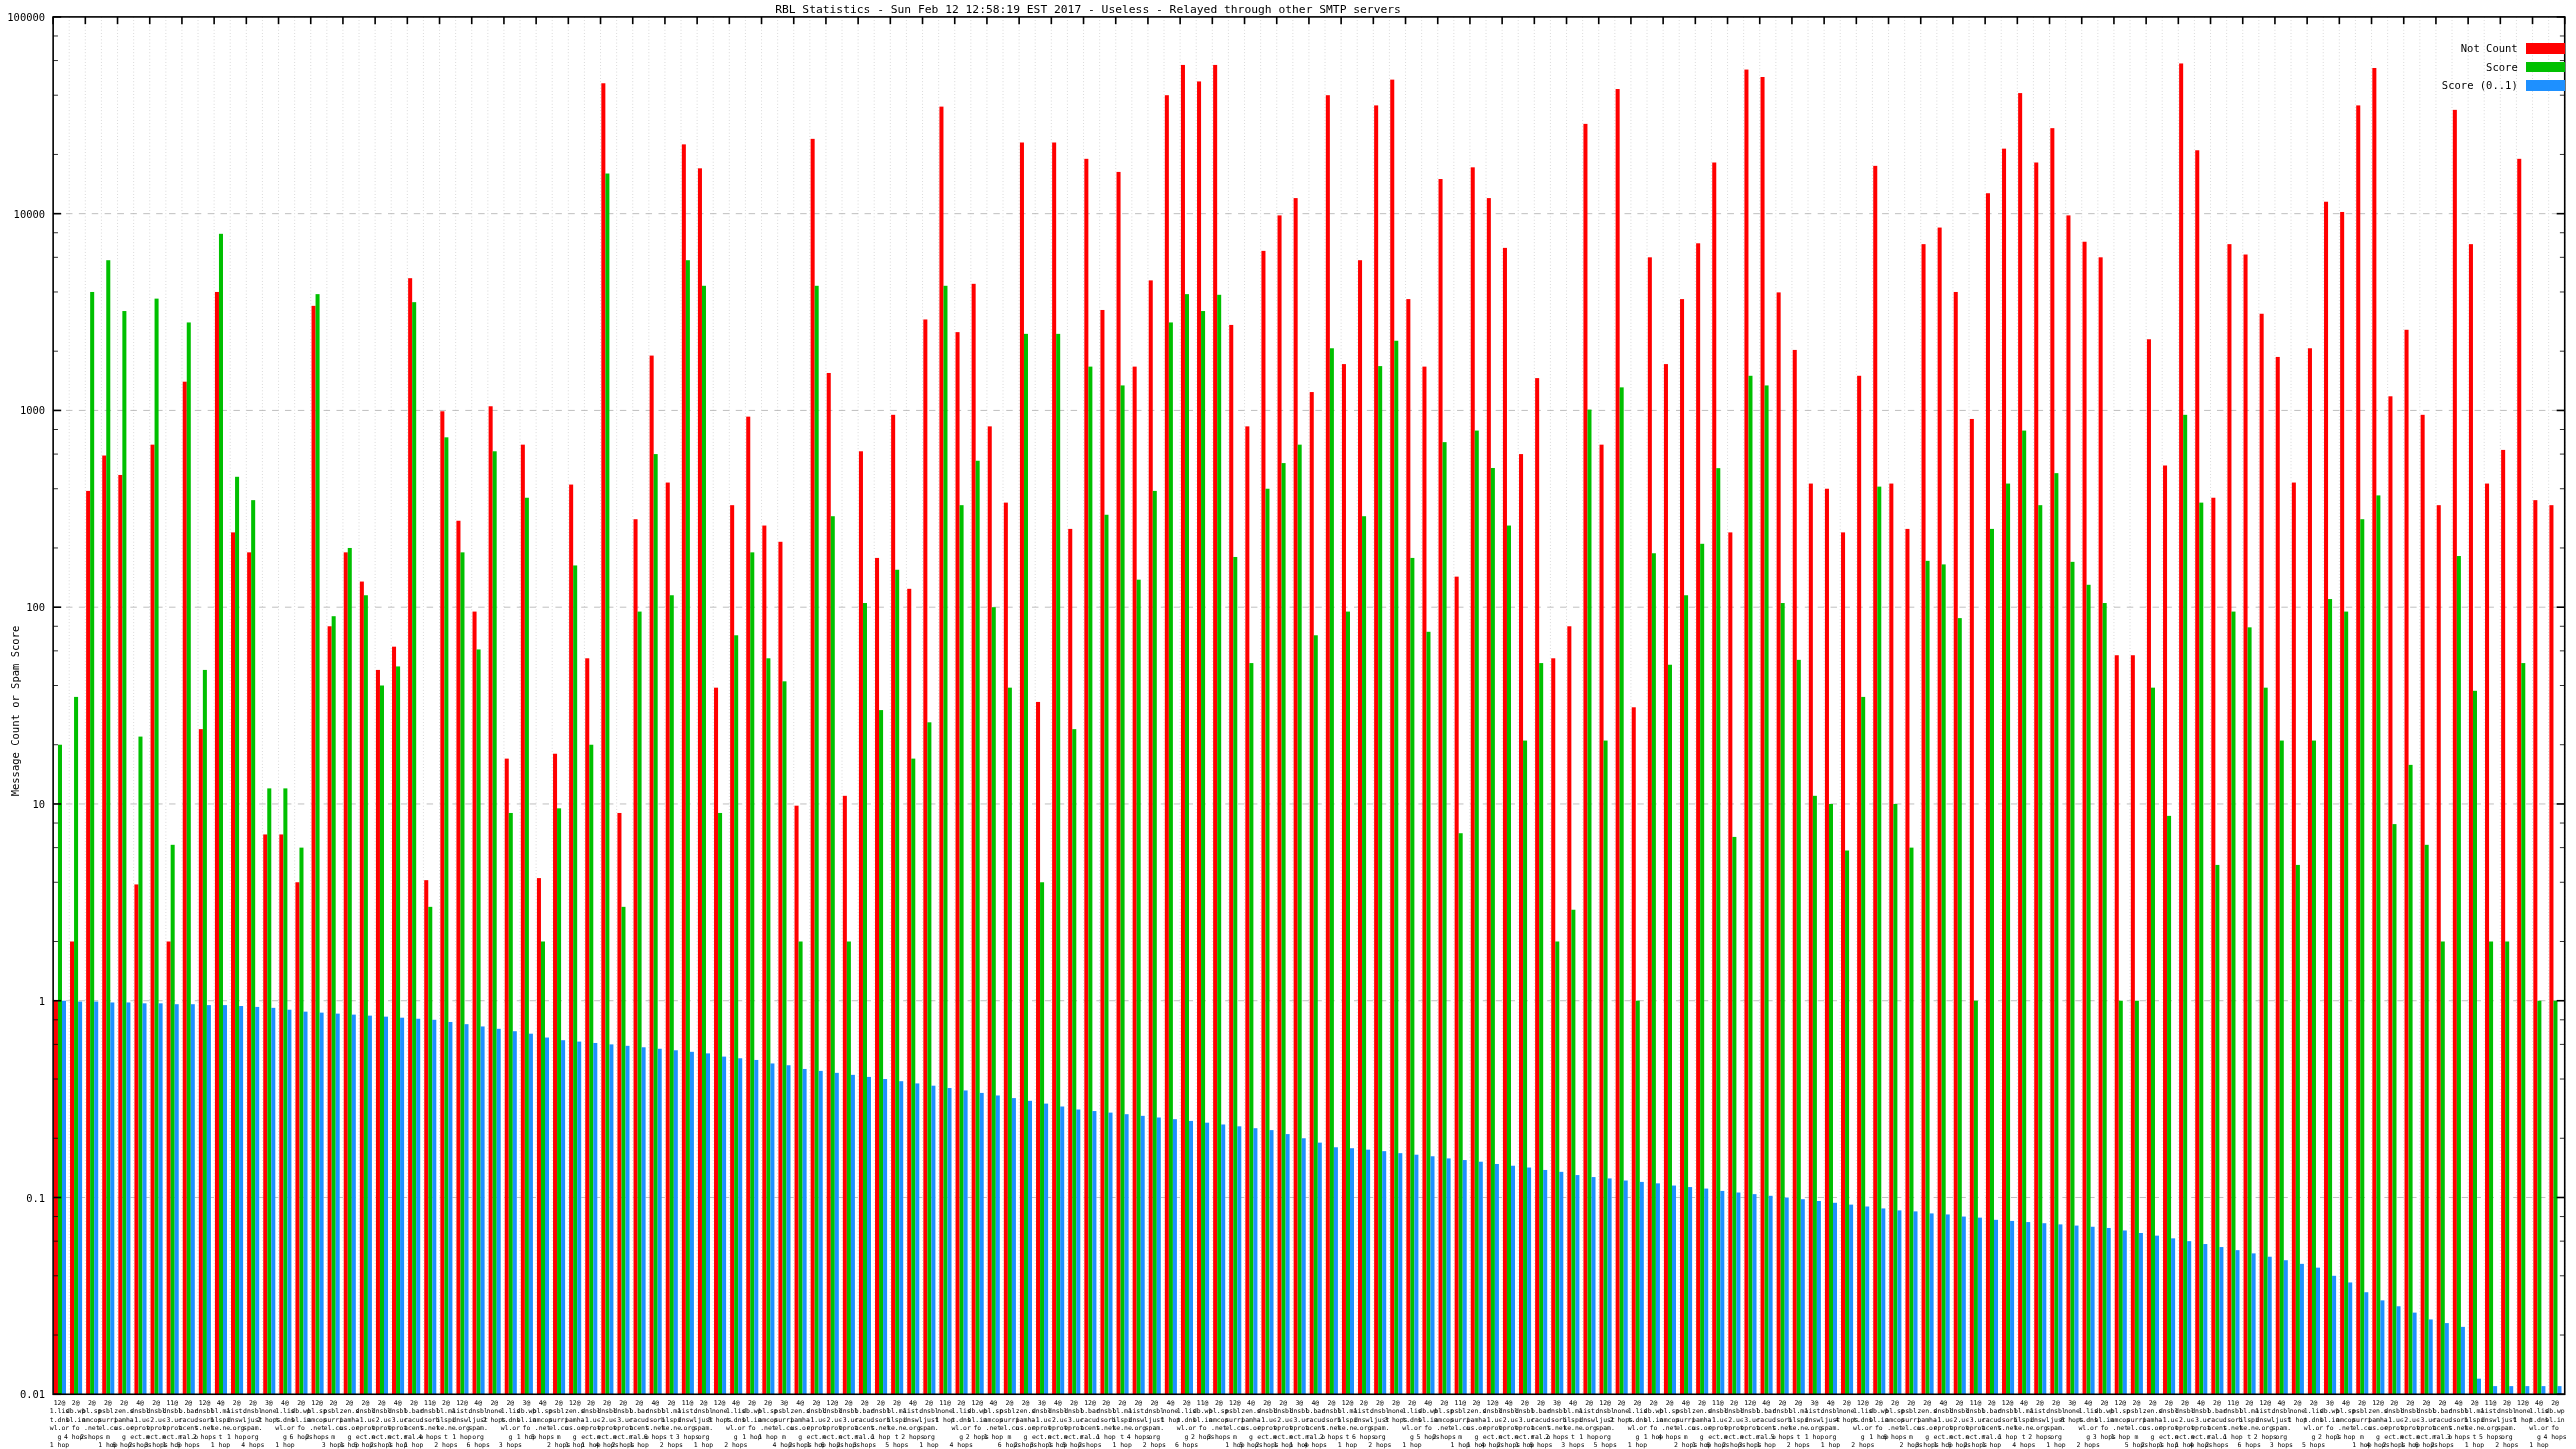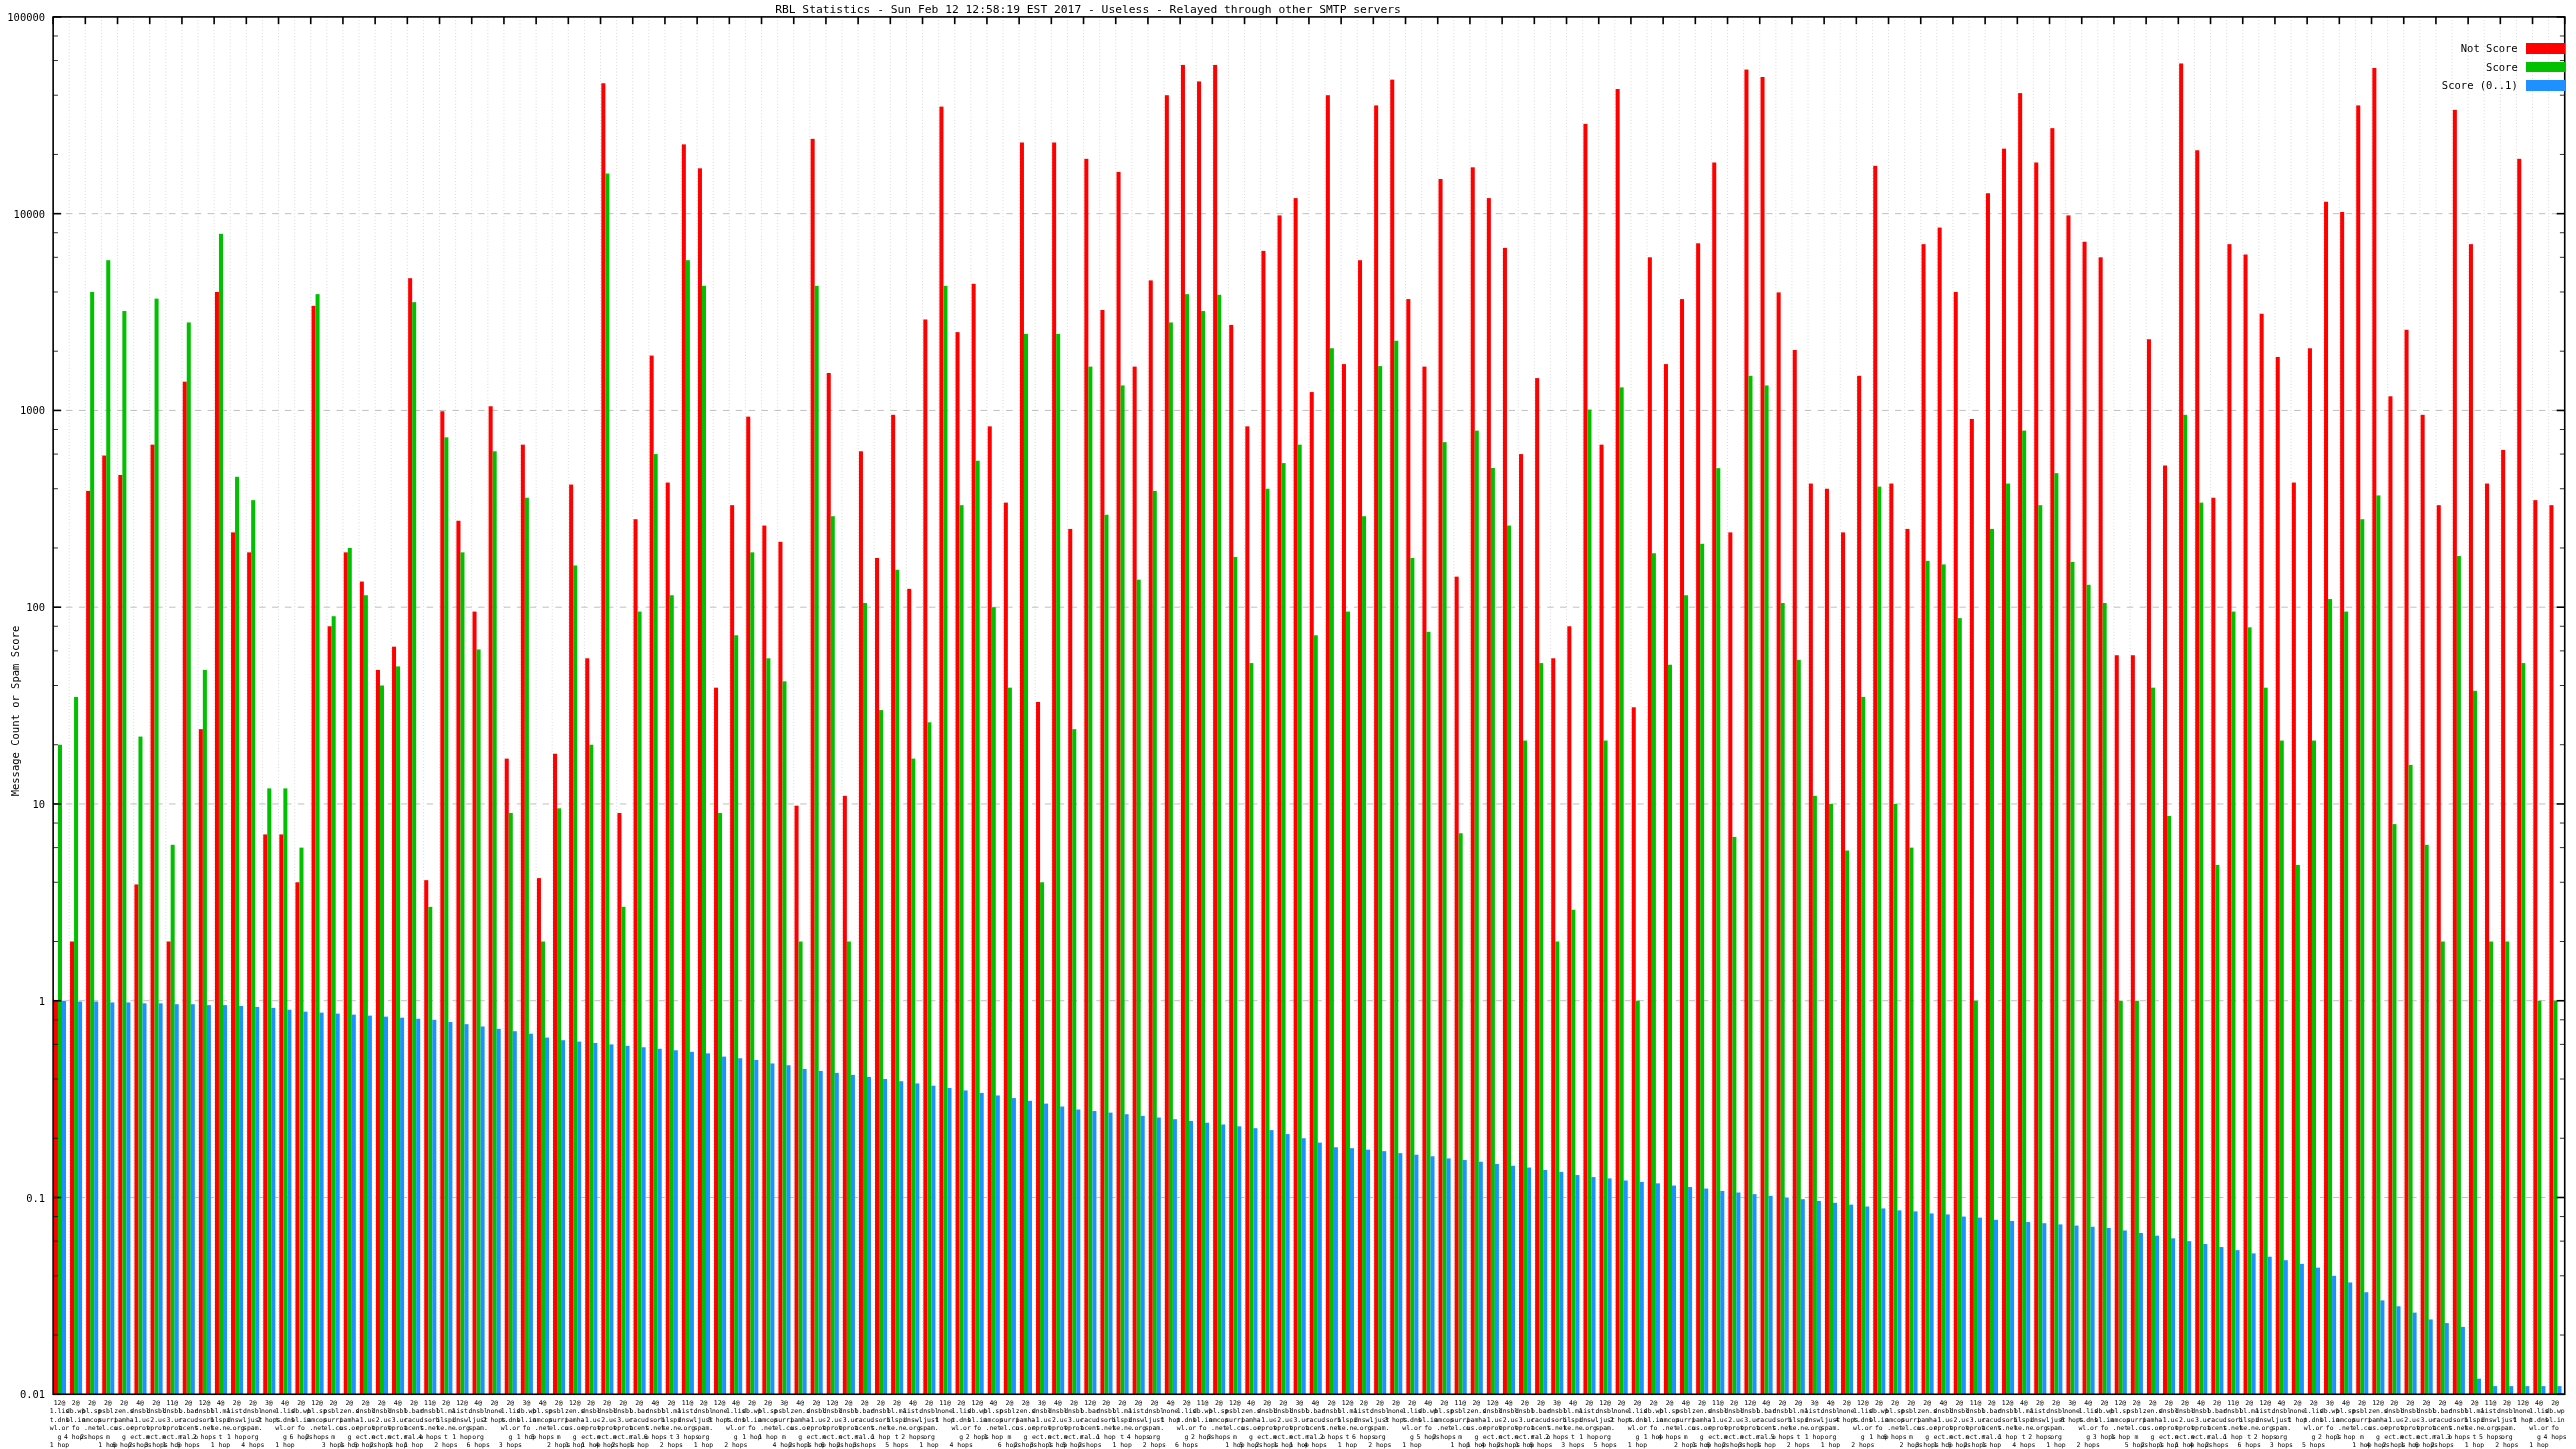--- a/index.html
+++ b/index.html
@@ -1664,21 +1664,21 @@
     <text x="3154" y="1797.5" text-anchor="middle" font-size="8px" fill="#000">1 hop</text>
     <text x="3174" y="1745" text-anchor="middle" font-size="8px" fill="#000">2@</text>
     <text x="3174" y="1755.5" text-anchor="middle" font-size="8px" fill="#000">db.wp</text>
     <text x="3174" y="1766" text-anchor="middle" font-size="8px" fill="#000">bl.in</text>
     <text x="3174" y="1776.5" text-anchor="middle" font-size="8px" fill="#000">fo</text>
     <text x="3174" y="1787" text-anchor="middle" font-size="8px" fill="#000">4 hops</text>
   </svg>
 
 <div class="legend">
   <div class="legend-row">
-    <span class="legend-label">Not Score</span>
+    <span class="legend-label">Not Count</span>
     <span class="legend-swatch" style="background: rgb(255, 0, 0);"></span>
   </div>
   <div class="legend-row">
     <span class="legend-label">Score</span>
     <span class="legend-swatch" style="background: rgb(0, 192, 0);"></span>
   </div>
   <div class="legend-row">
     <span class="legend-label">Score (0..1)</span>
     <span class="legend-swatch" style="background: rgb(30, 144, 255);"></span>
   </div>

